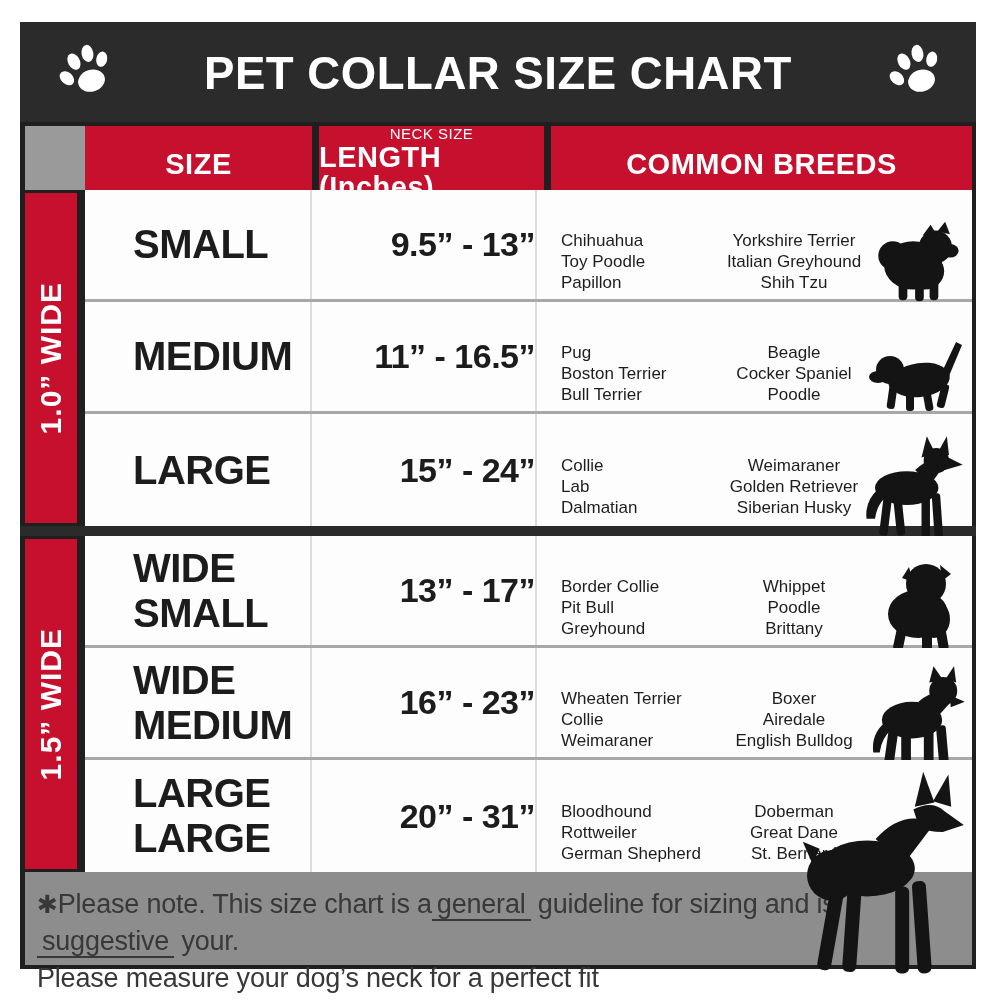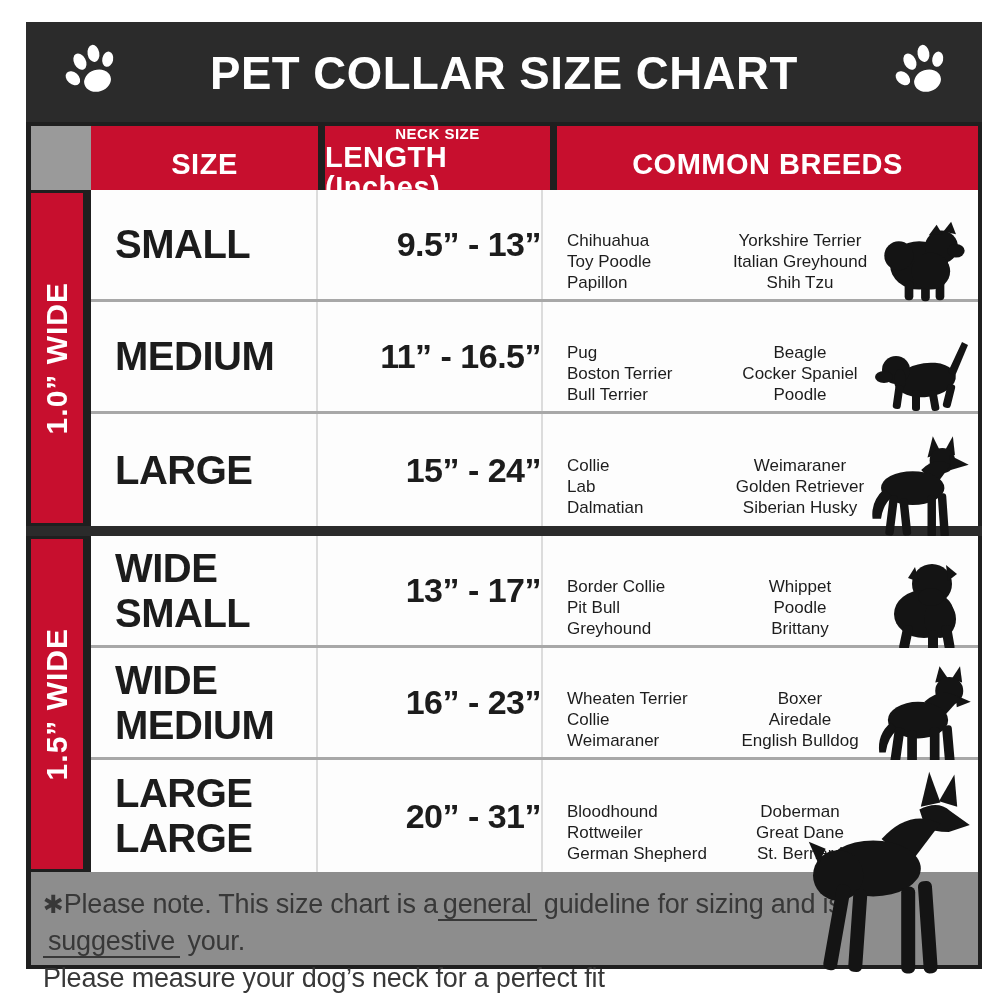--- a/index.html
+++ b/index.html
@@ -1,21 +1,21 @@
 <!DOCTYPE html>
 <html><head>
 <meta charset="utf-8">
 <style>
   html,body{margin:0;padding:0;}
   body{
     width:1000px;height:1000px;background:#ffffff;overflow:hidden;
     font-family:"Liberation Sans","DejaVu Sans",sans-serif;
     -webkit-font-smoothing:antialiased;
   }
-  .poster{position:absolute;left:26px;top:22px;width:956px;height:952px;}
+  .poster{position:absolute;left:20px;top:22px;width:956px;height:952px;}
 
   
   .titlebar{
     height:100px;background:#2b2b2b;display:flex;align-items:center;
     justify-content:space-between;padding:0 34px;box-sizing:border-box;
   }
   .titlebar .title{
     color:#ffffff;font-weight:700;font-size:47px;letter-spacing:.5px;
     transform:scaleX(.97);white-space:nowrap;
   }
@@ -26,42 +26,42 @@
     height:68px;background:#1f1f1f;display:grid;
     grid-template-columns:65px 227px 7px 225px 7px 1fr;
     box-sizing:border-box;padding-right:4px;
   }
   .corner{margin:4px 0 4px 5px;background:#9a9a9a;}
   .hcell{
     margin:4px 0;background:#c70f2e;color:#ffffff;display:flex;
     flex-direction:column;align-items:center;justify-content:center;line-height:1.05;
   }
   .hcell .big{font-size:29px;font-weight:700;letter-spacing:.5px;}
-  .hcell .small{font-size:15px;font-weight:700;letter-spacing:.5px;}
+  .hcell .small{font-size:15px;font-weight:400;letter-spacing:.5px;}
 
   
   .group{display:flex;border-right:4px solid #1f1f1f;box-sizing:border-box;background:#ffffff;}
   .sidebar{width:65px;flex:0 0 auto;background:#1f1f1f;position:relative;}
   .strip{
     position:absolute;left:5px;top:3px;bottom:3px;width:52px;background:#c70f2e;
     display:flex;align-items:center;justify-content:center;
   }
   .strip span{
     writing-mode:vertical-rl;transform:rotate(180deg);
     color:#ffffff;font-weight:700;font-size:30px;letter-spacing:1px;white-space:nowrap;
   }
   .rows{flex:1;display:flex;flex-direction:column;}
   .row{
     height:112px;box-sizing:border-box;display:grid;
     grid-template-columns:227px 225px 1fr;background:#fdfdfd;position:relative;
   }
   .row.sep{border-bottom:3px solid #a8a8a8;}
   .c{display:flex;align-items:center;box-sizing:border-box;}
-  .c1{padding-left:24px;border-right:2px solid #dcdcdc;
-      font-size:40px;font-weight:700;color:#1c1c1c;line-height:1.12;letter-spacing:-.5px;}
+  .c1{border-right:2px solid #dcdcdc;
+      font-size:40px;font-weight:700;color:#1c1c1c;line-height:1.12;letter-spacing:-.5px;margin-left:48px;}
   .c1 .lbl{max-width:160px;}
   .c2{padding-left:28px;border-right:2px solid #dcdcdc;
       font-size:34px;font-weight:700;color:#1c1c1c;letter-spacing:-.5px;justify-content:flex-end;}
   .c3{padding-left:24px;position:relative;margin-top:33px;}
   .blist{font-size:17px;color:#1d1d1d;line-height:21px;white-space:pre-line;}
   .blist.a{width:148px;flex:0 0 auto;}
   .blist.b{width:170px;flex:0 0 auto;text-align:center;}
   .dog{position:absolute;right:4px;top:50%;transform:translateY(-50%);}
   .dog.huge{top:-24px;transform:none;z-index:5;}
 

